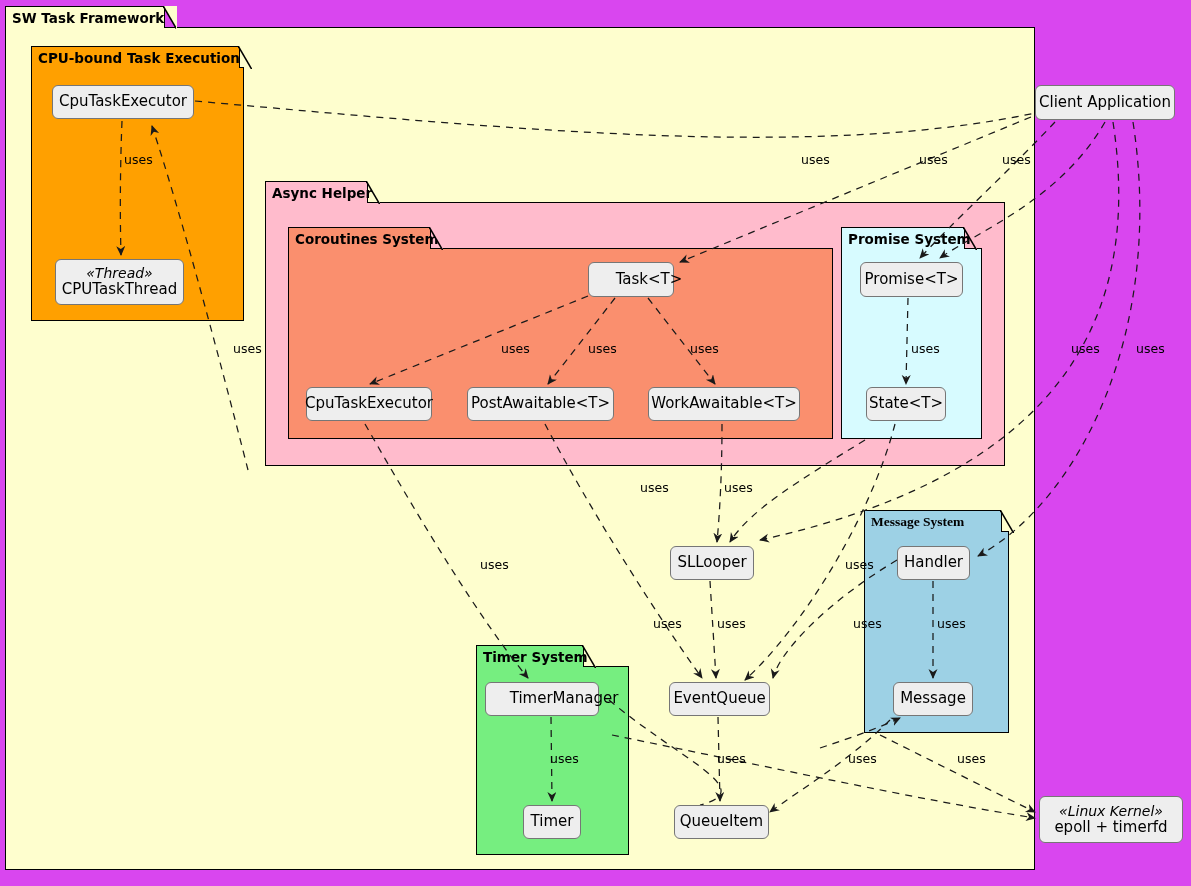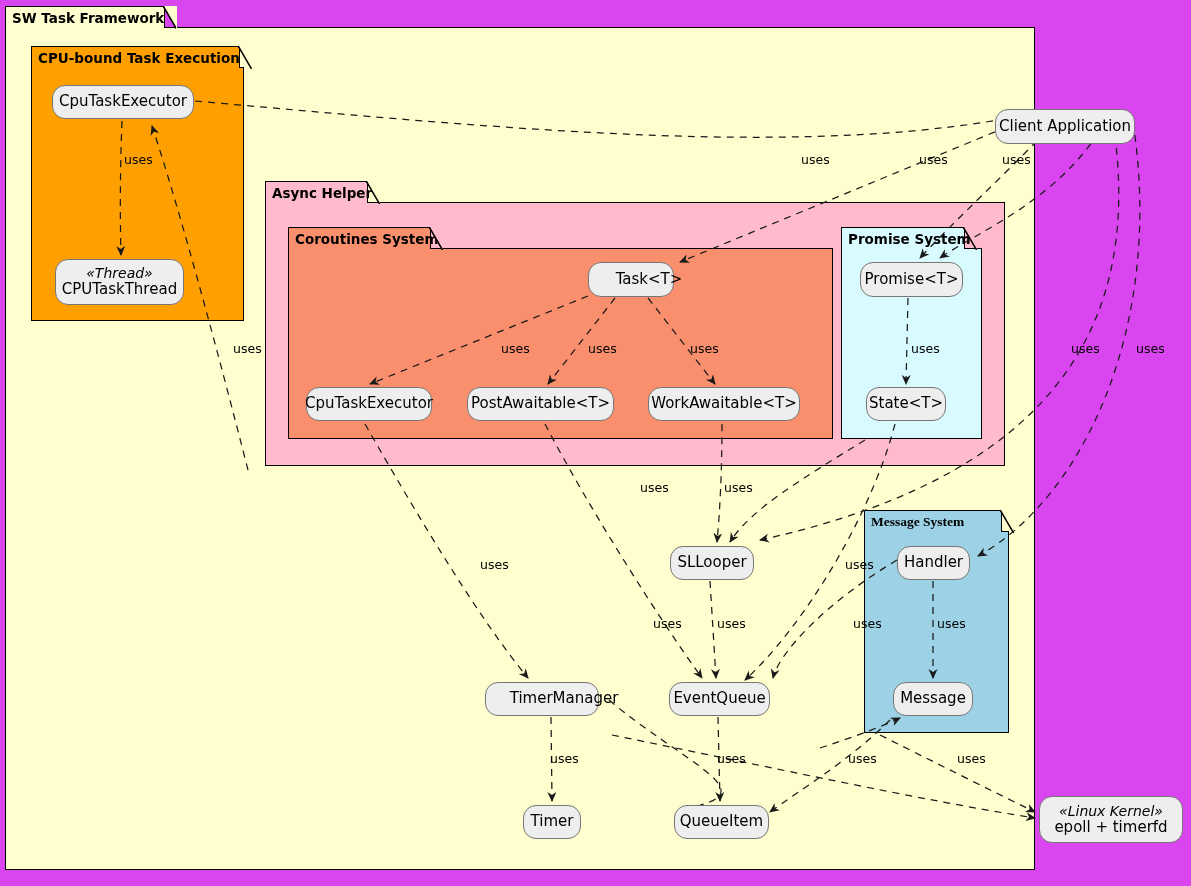--- a/index.html
+++ b/index.html
@@ -60,21 +60,21 @@
     box-sizing: border-box;
     border: 1.4px solid #000000;
     z-index: 1;
   }
   
   .node {
     position: absolute;
     box-sizing: border-box;
     background: #EEEEEE;
     border: 1.2px solid #767676;
-    border-radius: 13px;
+    border-radius: 6px;
     display: flex;
     flex-direction: column;
     align-items: center;
     justify-content: center;
     font-size: 15px;
     color: #000000;
     line-height: 1.15;
     text-align: center;
     white-space: nowrap;
     z-index: 10;
@@ -204,29 +204,39 @@
     <div class="pkg-body" style="top:21px; width:145px; height:202px; background:#9DD1E5;"></div>
   </div>
 
   <div class="node" style="left:897px; top:546px; width:73px; height:34px;">
     <span>Handler</span>
   </div>
   <div class="node" style="left:893px; top:682px; width:80px; height:34px;">
     <span>Message</span>
   </div>
 
+  <div class="pkg" style="left:476px; top:645px; width:153px; height:210px; z-index:3;">
+    <div class="pkg-tab" style="width:108px; background:#76EE80;">
+      <span>Timer System</span>
+      <svg class="corner" viewBox="0 0 14 24">
+        <path d="M0,0 L14,24 L14,0 Z" fill="#FEFECE" stroke="none"></path>
+        <path d="M0,0 L14,24" stroke="#000000" stroke-width="1.6" fill="none"></path>
+      </svg>
+    </div>
+    <div class="pkg-body" style="top:21px; width:153px; height:189px; background:#76EE80;"></div>
+  </div>
 
   <div class="node" style="left:485px; top:682px; width:114px; height:34px;padding-left:44px;">
     <span>TimerManager</span>
   </div>
   <div class="node" style="left:523px; top:805px; width:58px; height:34px;">
     <span>Timer</span>
   </div>
 
-  <div class="node" style="left:995px; top:85px; width:140px; height:35px;margin-top:24px;">
+  <div class="node" style="left:1035px; top:85px; width:140px; height:35px;">
     <span>Client Application</span>
   </div>
 
   <div class="node" style="left:1039px; top:796px; width:144px; height:47px;">
     <span class="stereo">«Linux Kernel»</span>
     <span>epoll + timerfd</span>
   </div>
 
   <svg id="wires" viewBox="0 0 1191 886">
     <defs>

